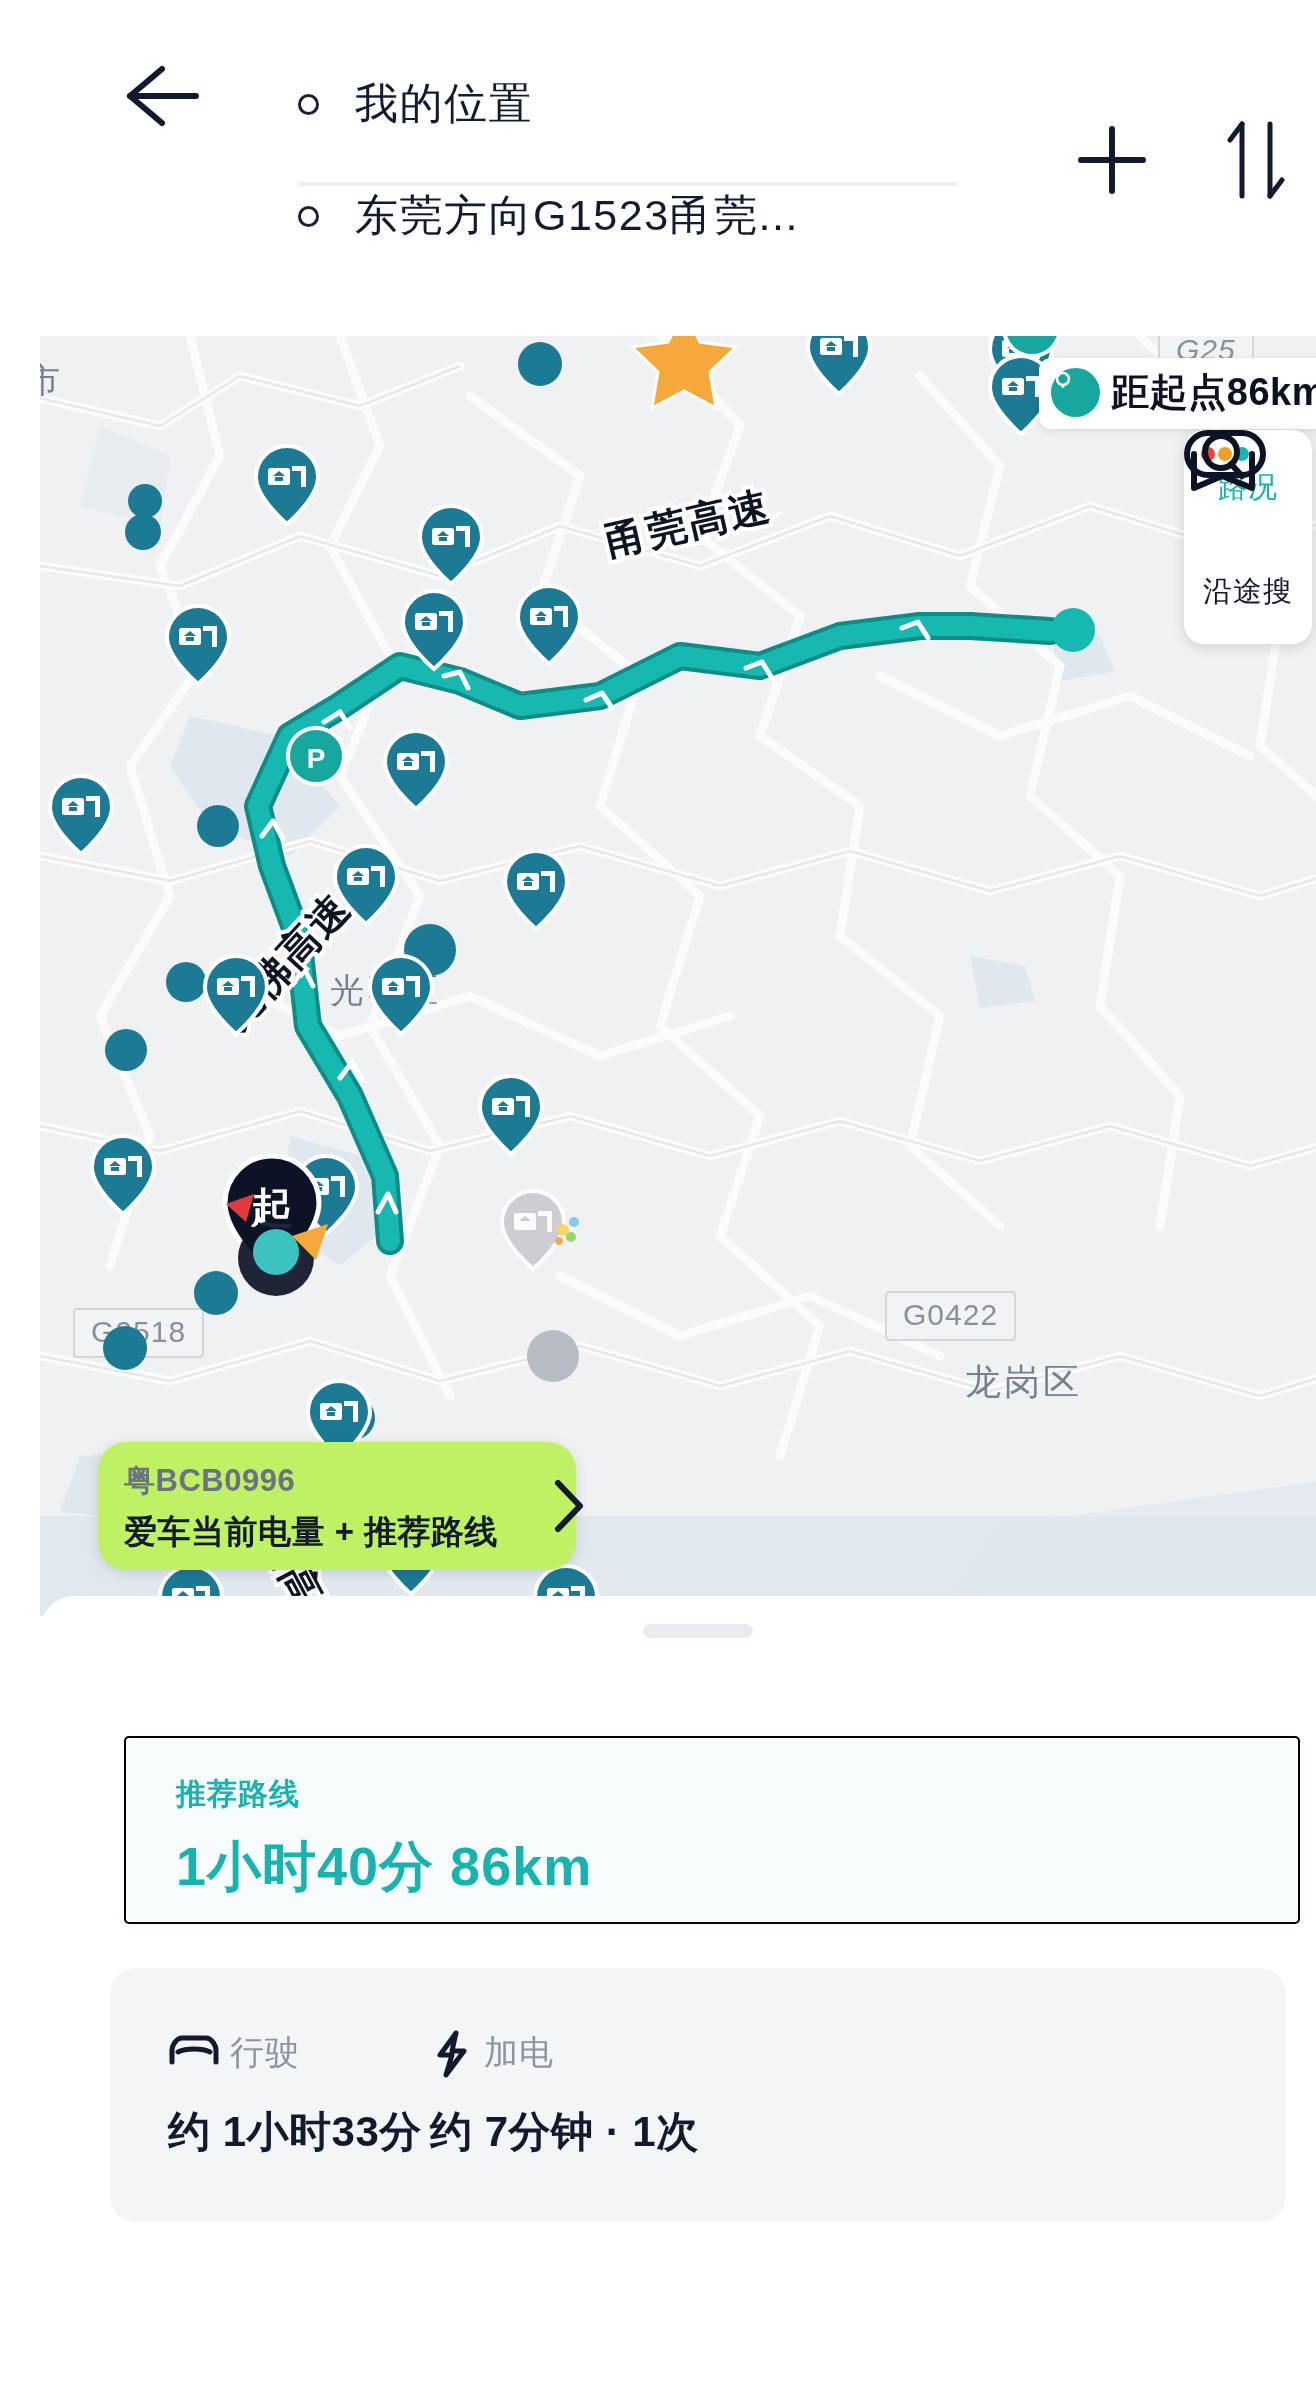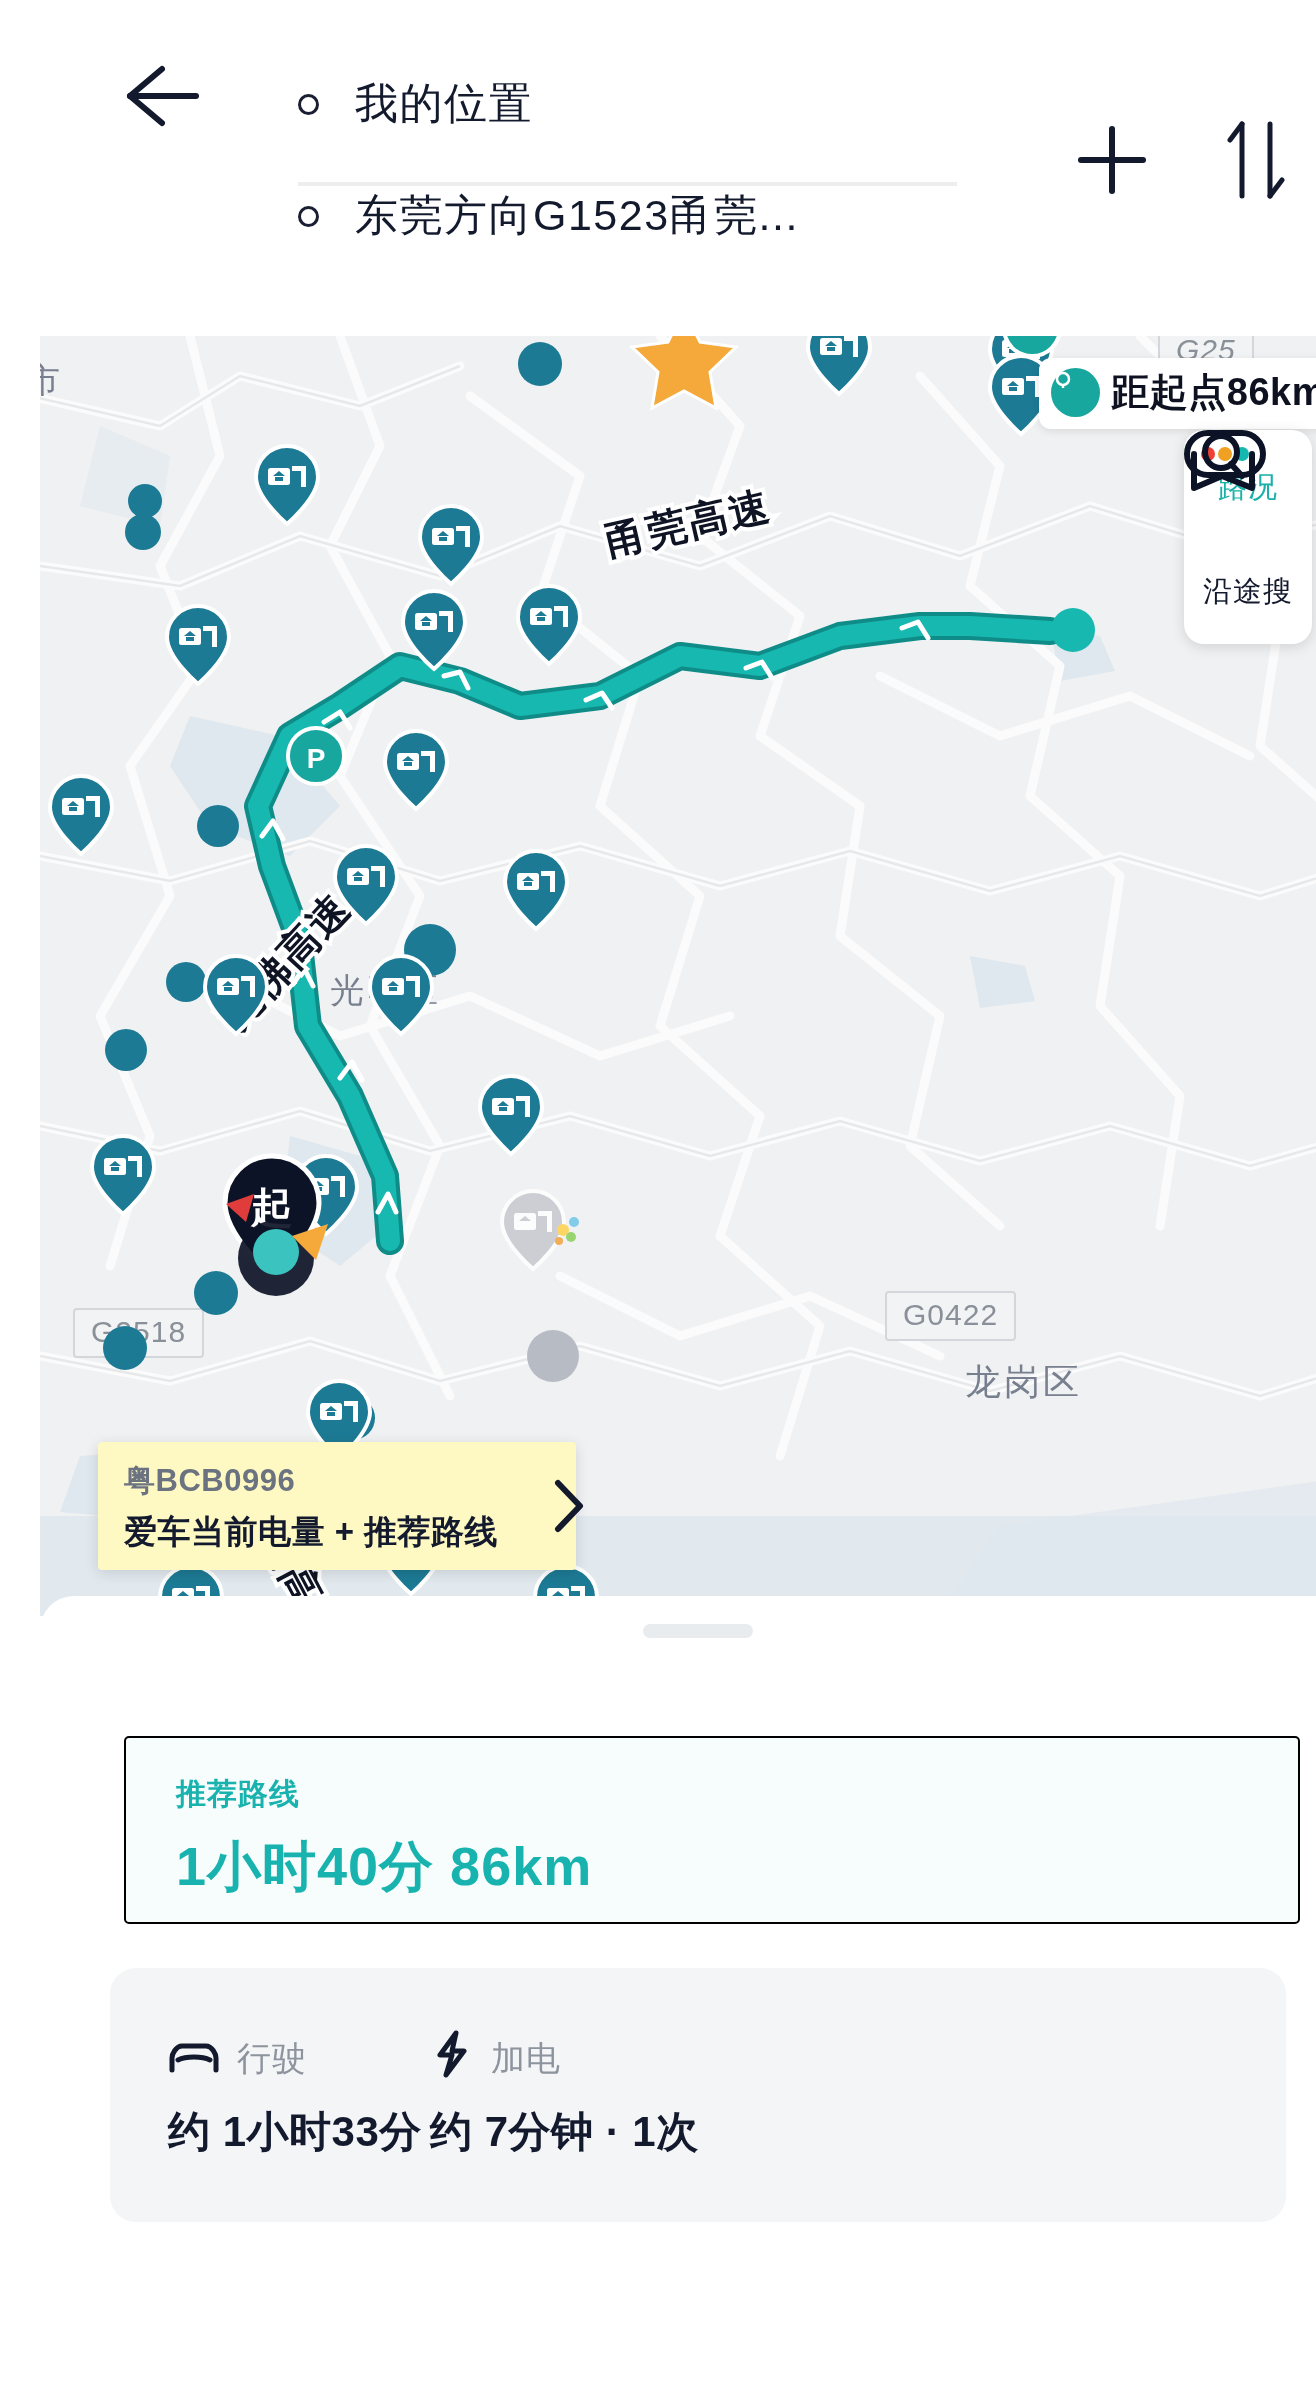--- a/index.html
+++ b/index.html
@@ -89,21 +89,21 @@
     padding: 10px 0 14px;
   }
   .tool + .tool { margin-top: 30px; }
   .tool-label { font-size: 29px; margin-top: 10px; letter-spacing: 1px; }
   .tool-traffic .tool-label { color: #19b0aa; }
   .tool-search .tool-label { color: #141a2e; }
 
   
   .vehicle-card {
     position: absolute; left: 58px; bottom: 46px; width: 478px; height: 128px;
-    background: #fef9c3; border-radius: 4px;
+    background: #bef264; border-radius: 28px;
     box-shadow: 0 3px 14px rgba(0,0,0,.13);
     padding: 18px 24px 0 26px; z-index: 14;
   }
   .vehicle-plate { font-size: 31px; font-weight: 700; color: #6b7280; letter-spacing: .5px; }
   .vehicle-sub { font-size: 33px; font-weight: 700; color: #141a2e; margin-top: 8px; letter-spacing: .5px; }
   .vehicle-chevron { position: absolute; right: 24px; top: 36px; }
 
   
   .sheet {
     position: absolute; left: 0; top: 1596px; width: 1316px; height: 794px;
@@ -119,21 +119,21 @@
   .route-card-title { font-size: 30px; font-weight: 700; color: #18b3ae; letter-spacing: 1px; }
   .route-card-main { font-size: 54px; font-weight: 700; color: #18b3ae; margin-top: 16px; letter-spacing: 1px; }
 
   .stats-card {
     position: absolute; left: 70px; top: 372px; width: 1176px; height: 254px;
     background: #f4f5f7; border-radius: 26px;
   }
   .stats-inner { display: flex; padding: 62px 0 0 58px; }
   .stat { width: 260px; }
   .stat:first-child { width: 262px; }
-  .stat-head { display: flex; align-items: flex-end; gap: 17px; height: 52px; }
+  .stat-head { display: flex; align-items: flex-start; gap: 10px; height: 52px; }
   .stat-name { font-size: 34px; color: #8d949e; letter-spacing: 1px; }
   .stat-value { font-size: 42px; font-weight: 700; color: #141a2e; margin-top: 22px; letter-spacing: .5px; white-space: nowrap; }
 </style>
 </head>
 <body>
 
 <div class="screen">
 
   <div class="header">
 

